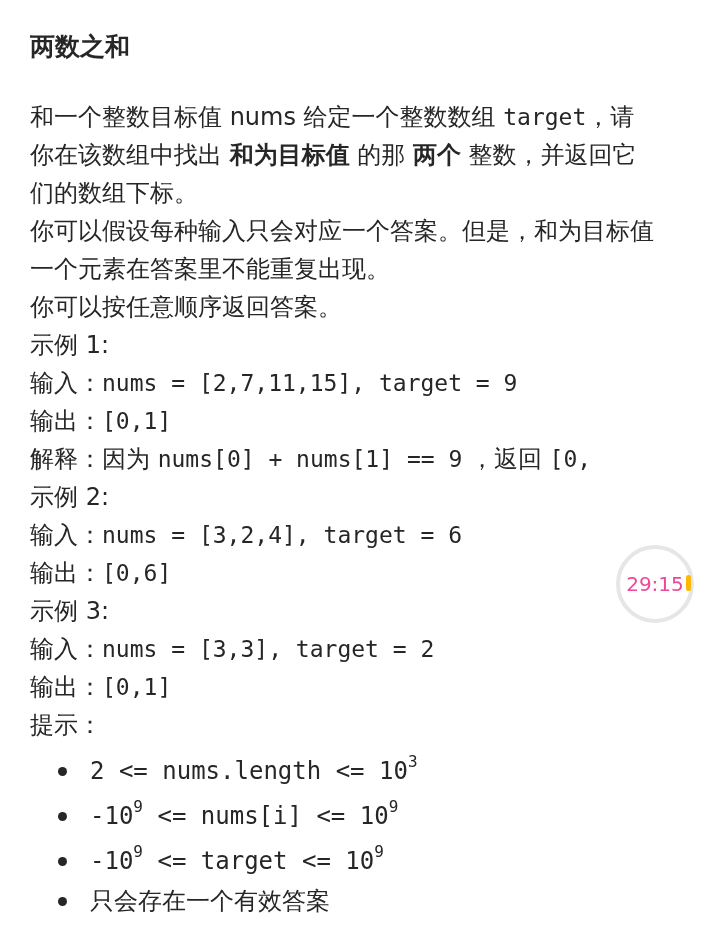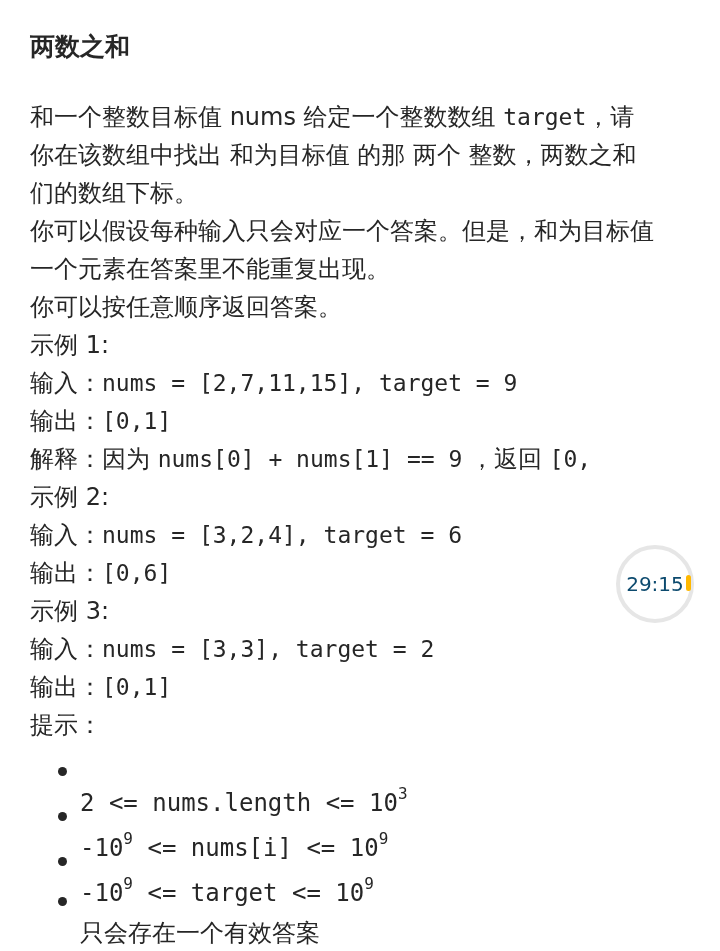--- a/index.html
+++ b/index.html
@@ -11,46 +11,46 @@
     .content { position: absolute; left: 30px; top: 0; width: 660px; }
     .title {
       position: absolute; top: 30px; left: 0;
       font-size: 25px; font-weight: bold; line-height: 34px; margin: 0;
     }
     .line {
       position: absolute; left: 0; font-size: 24px; line-height: 38px;
       white-space: nowrap;
     }
     .mono { font-family: "DejaVu Sans Mono", "Liberation Mono", monospace; font-size: 23px; }
-    b { font-weight: normal; }
+    b { font-weight: bold; }
     .bullet { position: absolute; left: 28px; width: 9px; height: 9px; border-radius: 50%; background: #262626; }
-    .li { position: absolute; left: 50px; font-size: 24px; line-height: 38px; white-space: nowrap; margin-top: 32px; }
+    .li { position: absolute; left: 60px; font-size: 24px; line-height: 38px; white-space: nowrap; }
     sup { font-size: 16px; vertical-align: 12px; line-height: 0; }
     .timer {
       position: absolute; left: 616px; top: 545px; width: 70px; height: 70px;
       border-radius: 50%; border: 4px solid #e6e6e6; background: #fff;
       display: flex; align-items: center; justify-content: center;
-      font-size: 20px; color: #0c4a6e;
+      font-size: 20px; color: #ec4899;
     }
     .timer-arc {
       position: absolute; left: 686px; top: 575px; width: 5px; height: 16px;
       background: #ffb800; border-radius: 3px;
     }
   </style>
 </head>
 <body>
 
 <div class="content">
   <h1 class="title">两数之和</h1>
 
   <div class="line" style="top:98px">
     <span>和一个整数目标值 </span><span>nums</span><span> 给定一个整数数组 </span><span class="mono">target</span><span>，请</span>
   </div>
   <div class="line" style="top:136px">
-    <span>你在该数组中找出 </span><b>和为目标值</b><span> 的那 </span><b>两个</b><span> 整数，两数之和</span>
+    <span>你在该数组中找出 </span><b>和为目标值</b><span> 的那 </span><b>两个</b><span> 整数，并返回它</span>
   </div>
   <div class="line" style="top:174px">们的数组下标。</div>
   <div class="line" style="top:212px">你可以假设每种输入只会对应一个答案。但是，和为目标值</div>
   <div class="line" style="top:250px">一个元素在答案里不能重复出现。</div>
   <div class="line" style="top:288px">你可以按任意顺序返回答案。</div>
 
   <div class="line" style="top:326px">示例 1:</div>
   <div class="line" style="top:364px">
     <span>输入：</span><span class="mono">nums = [2,7,11,15], target = 9</span>
   </div>

